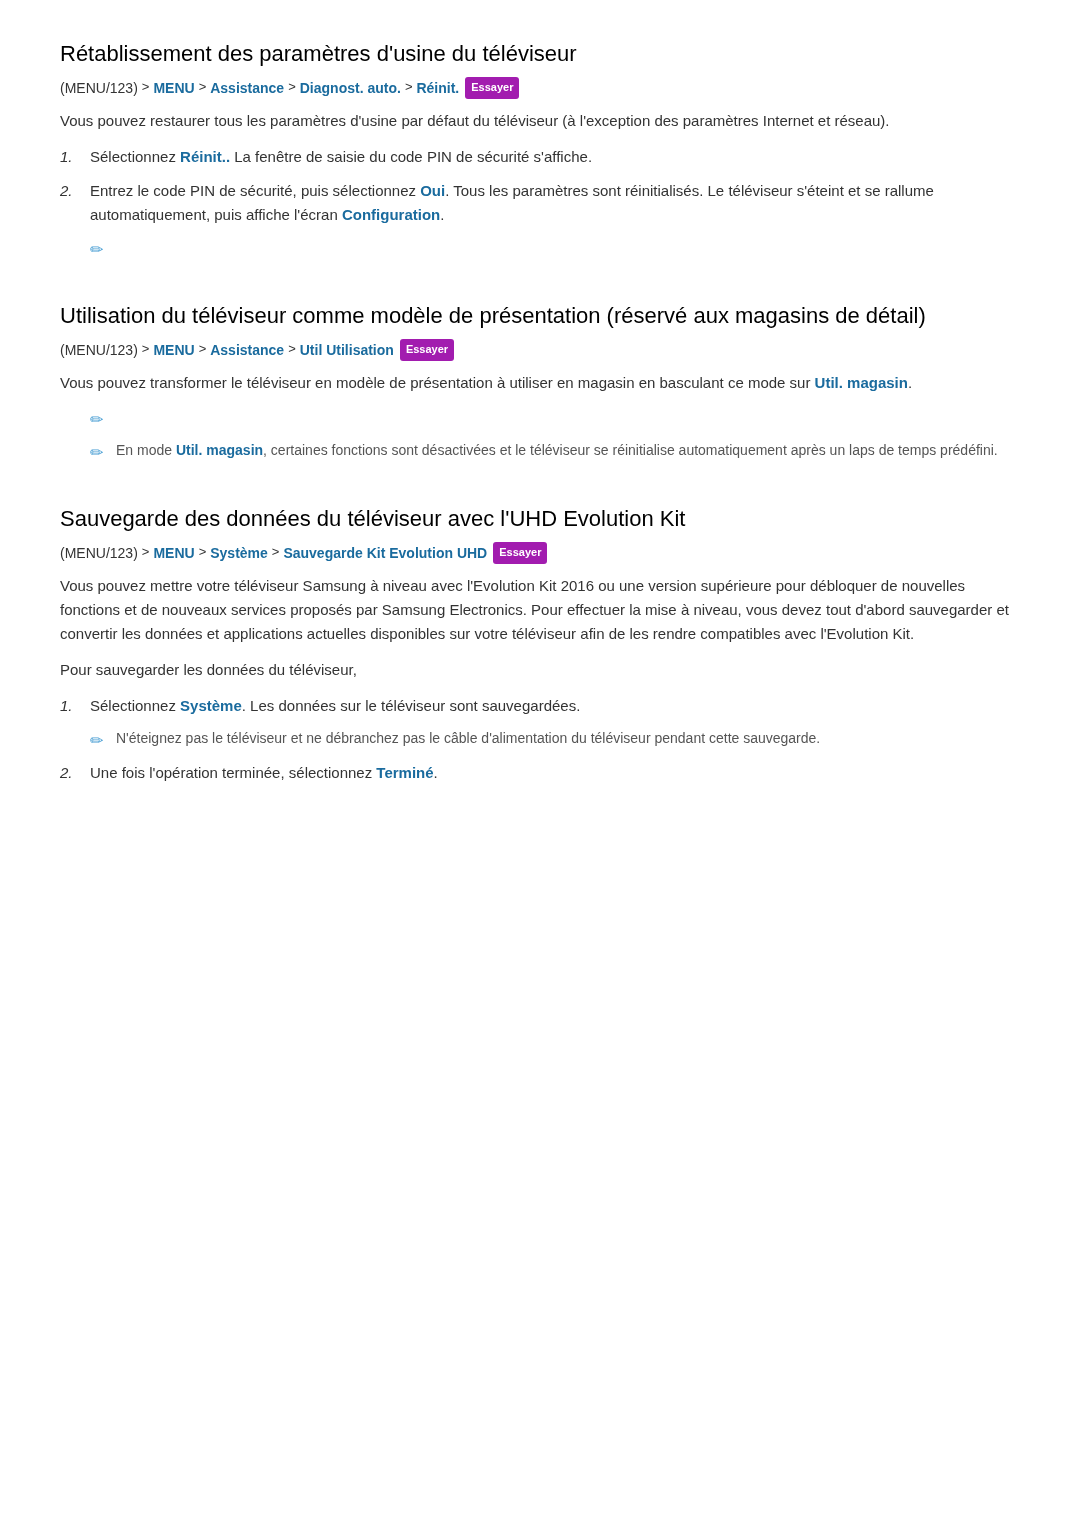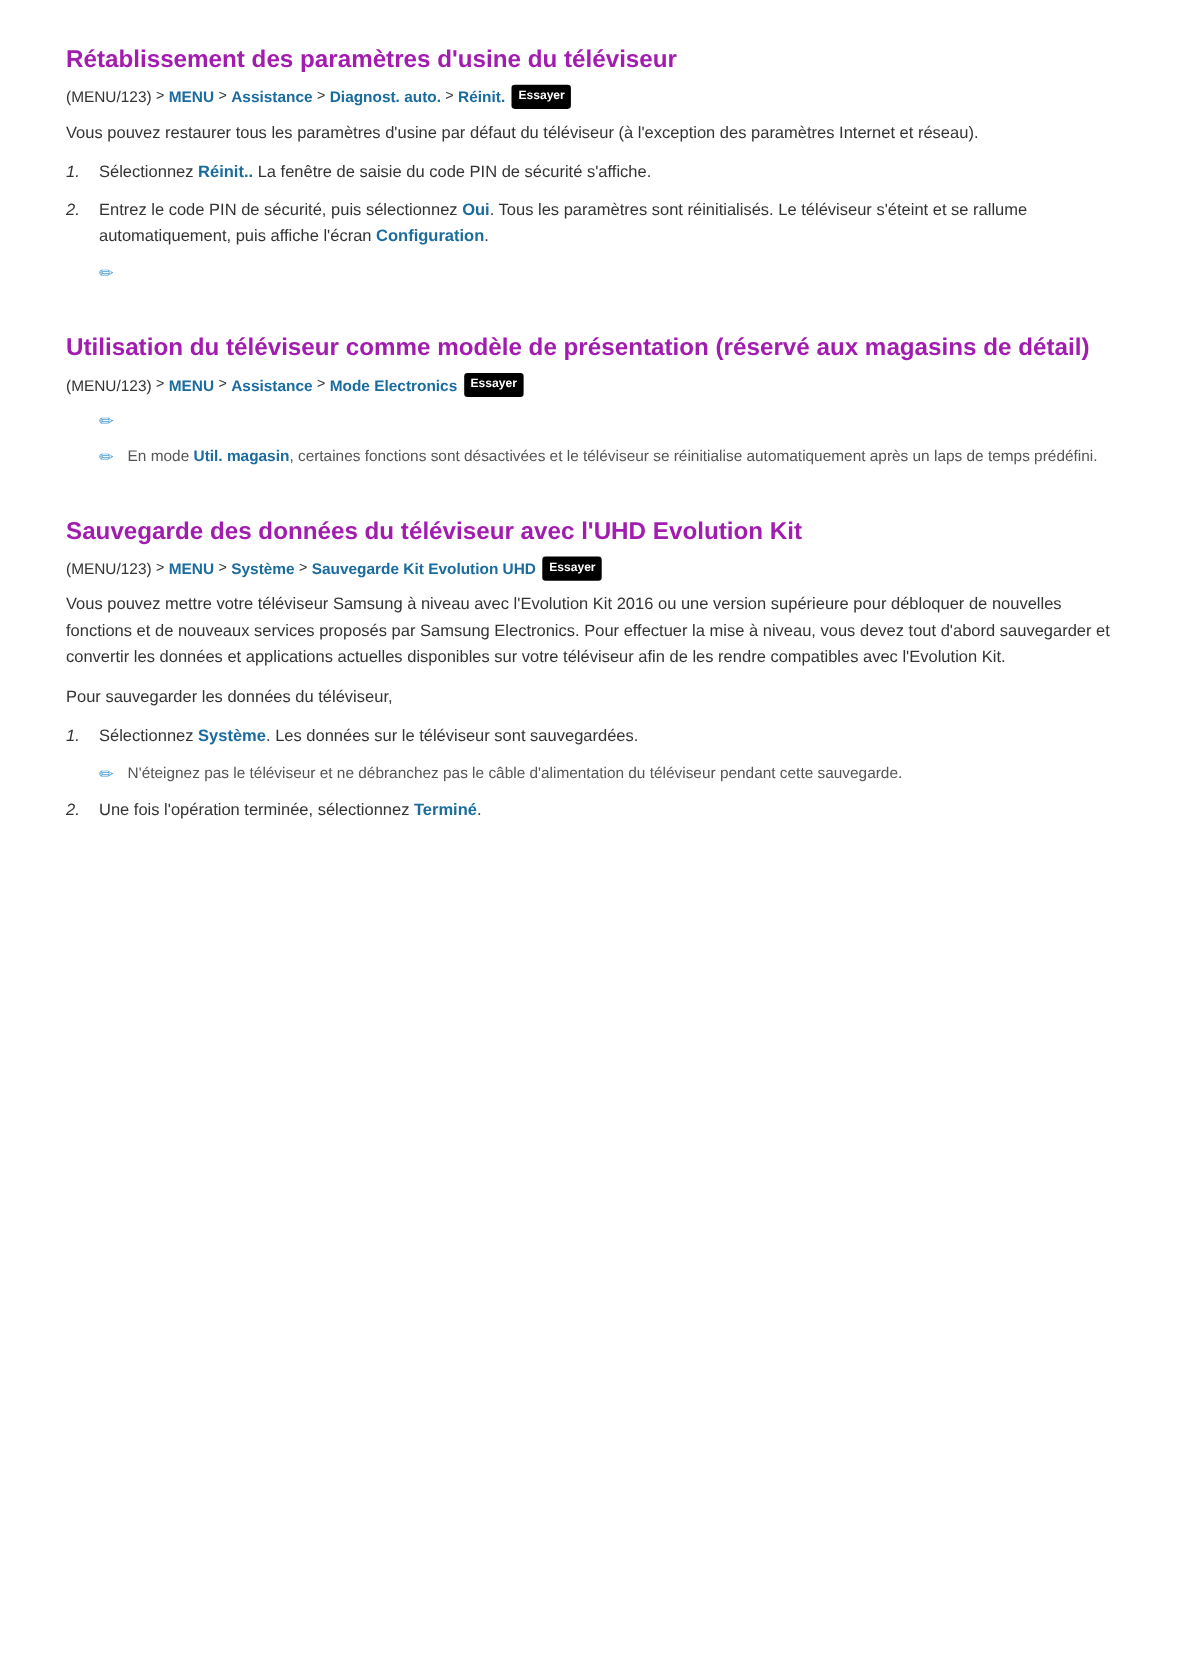--- a/index.html
+++ b/index.html
@@ -16,23 +16,23 @@
       line-height: 1.6;
       padding: 40px 60px;
       max-width: 1080px;
     }
 
     .section {
       margin-bottom: 40px;
     }
 
     .section-title {
-      color: #a21caf;
+      color: #000000;
       font-size: 22px;
-      font-weight: bold;
+      font-weight: normal;
       margin-bottom: 8px;
       line-height: 1.3;
     }
 
     .breadcrumb {
       font-size: 14px;
       color: #333;
       margin-bottom: 10px;
       display: flex;
       flex-wrap: wrap;
@@ -49,21 +49,21 @@
     }
 
     .breadcrumb .chevron {
       color: #333;
       margin: 0 2px;
       font-size: 13px;
     }
 
     .essayer-badge {
       display: inline-block;
-      background-color: #000000;
+      background-color: #a21caf;
       color: #ffffff;
       font-size: 11px;
       font-weight: bold;
       padding: 2px 6px;
       border-radius: 3px;
       margin-left: 4px;
       vertical-align: middle;
     }
 
     .body-text {
@@ -157,24 +157,25 @@
 <div class="section">
   <h2 class="section-title">Utilisation du téléviseur comme modèle de présentation (réservé aux magasins de détail)</h2>
 
   <div class="breadcrumb">
     <span class="menu-label">(MENU/123)</span>
     <span class="chevron">&gt;</span>
     <span class="link-blue">MENU</span>
     <span class="chevron">&gt;</span>
     <span class="link-blue">Assistance</span>
     <span class="chevron">&gt;</span>
-    <span class="link-blue">Mode Electronics</span>
+    <span class="link-blue">Util Utilisation</span>
     <span class="essayer-badge">Essayer</span>
   </div>
 
+  <p class="body-text">Vous pouvez transformer le téléviseur en modèle de présentation à utiliser en magasin en basculant ce mode sur <strong class="bold-link">Util. magasin</strong>.</p>
 
   <div class="note-item">
     <span class="note-icon">✏</span>
   </div>
 
   <div class="note-item">
     <span class="note-icon">✏</span>
     <span>En mode <strong class="bold-link">Util. magasin</strong>, certaines fonctions sont désactivées et le téléviseur se réinitialise automatiquement après un laps de temps prédéfini.</span>
   </div>
 </div>

